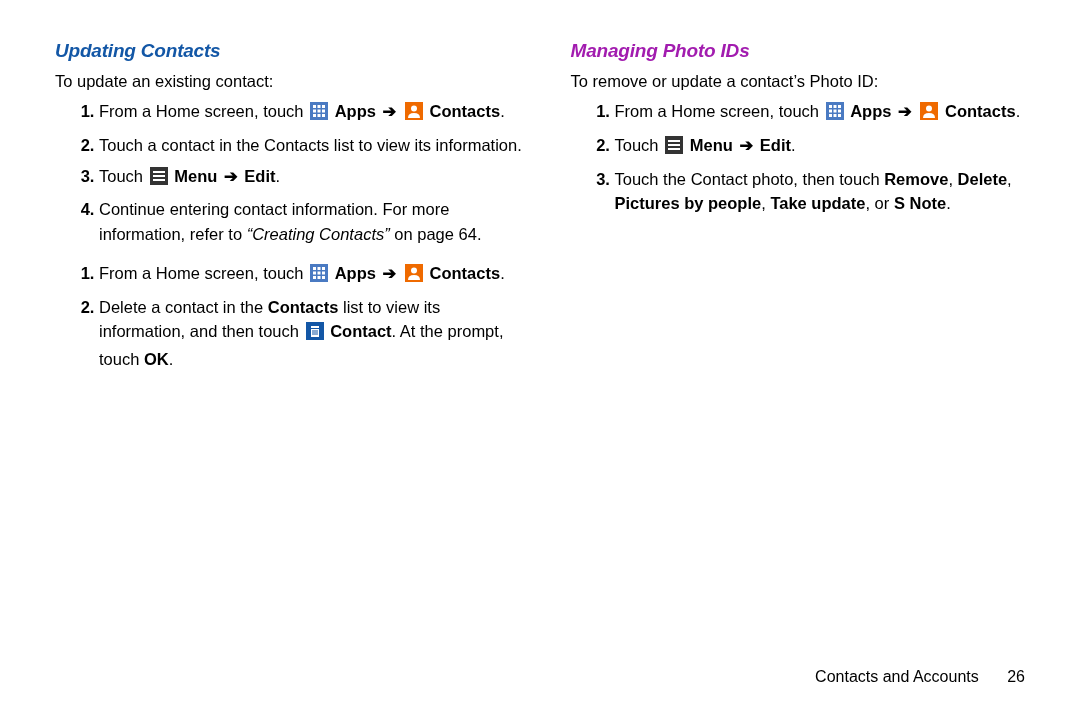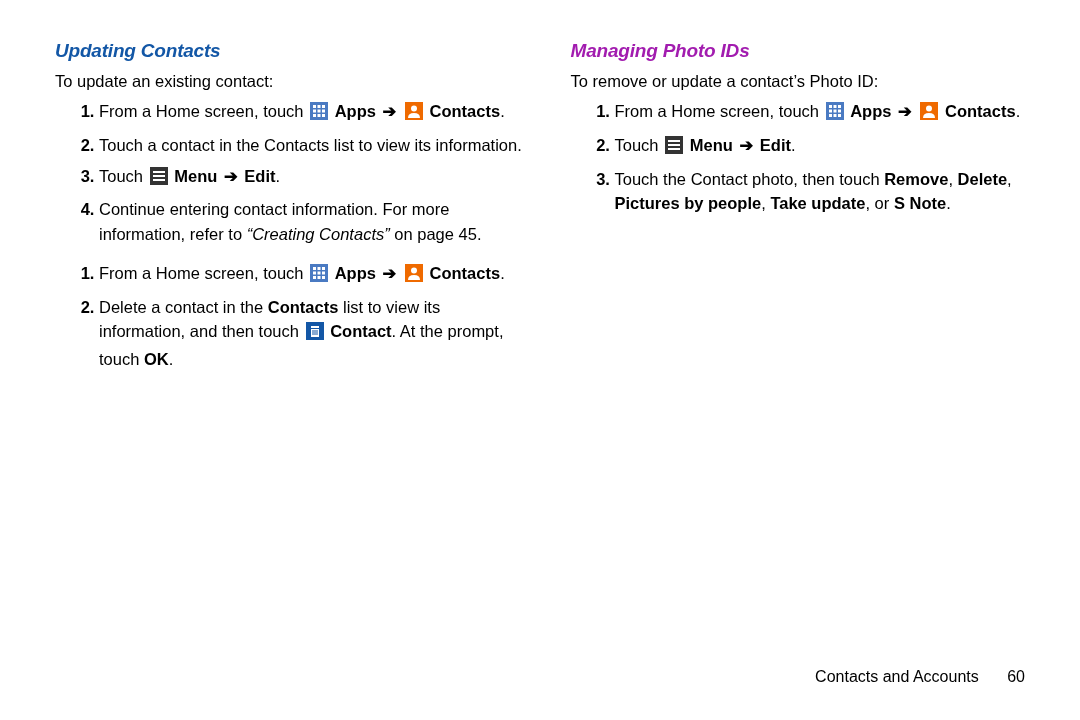--- a/index.html
+++ b/index.html
@@ -122,21 +122,21 @@
                 <rect x="3" y="12" width="12" height="2" fill="#fff"></rect>
               </svg>
           </span>
           <span class="bold">Menu</span>
           <span class="arrow">➔</span>
           <span class="bold">Edit</span><span>.</span>
         </li>
         <li>
           <span>Continue entering contact information. For more information, refer to </span>
           <span class="ital">“Creating Contacts”</span>
-          <span> on page 45.</span>
+          <span> on page 64.</span>
         </li>
       </ol>
 
       <ol>
         <li>
           <span>From a Home screen, touch </span>
           <span class="icon">
             <svg width="18" height="18">
                 <rect width="18" height="18" fill="#4a7ac2"></rect>
               <g fill="#fff">
@@ -229,15 +229,15 @@
         </li>
         <li>
           <span>Touch the Contact photo, then touch </span><span class="bold">Remove</span><span>, </span><span class="bold">Delete</span><span>, </span><span class="bold">Pictures by people</span><span>, </span><span class="bold">Take update</span><span>, or </span><span class="bold">S Note</span><span>.</span>
         </li>
       </ol>
     </div>
   </div>
 
   <div class="footer">
     <span>Contacts and Accounts</span>
-    <span class="pg">60</span>
+    <span class="pg">26</span>
   </div>
 </div>
 
 </body></html>

